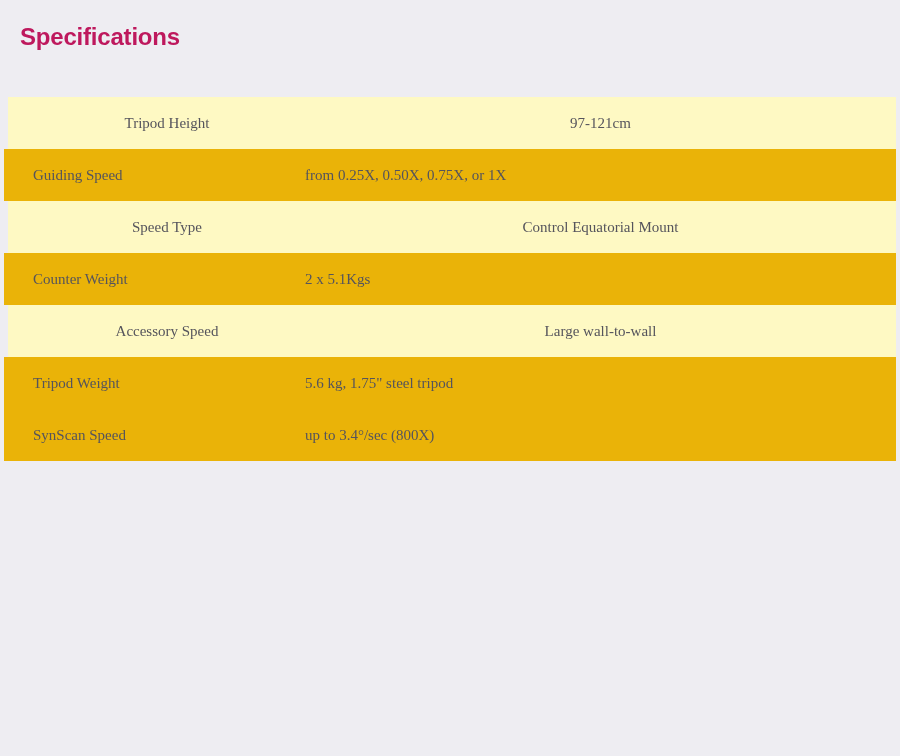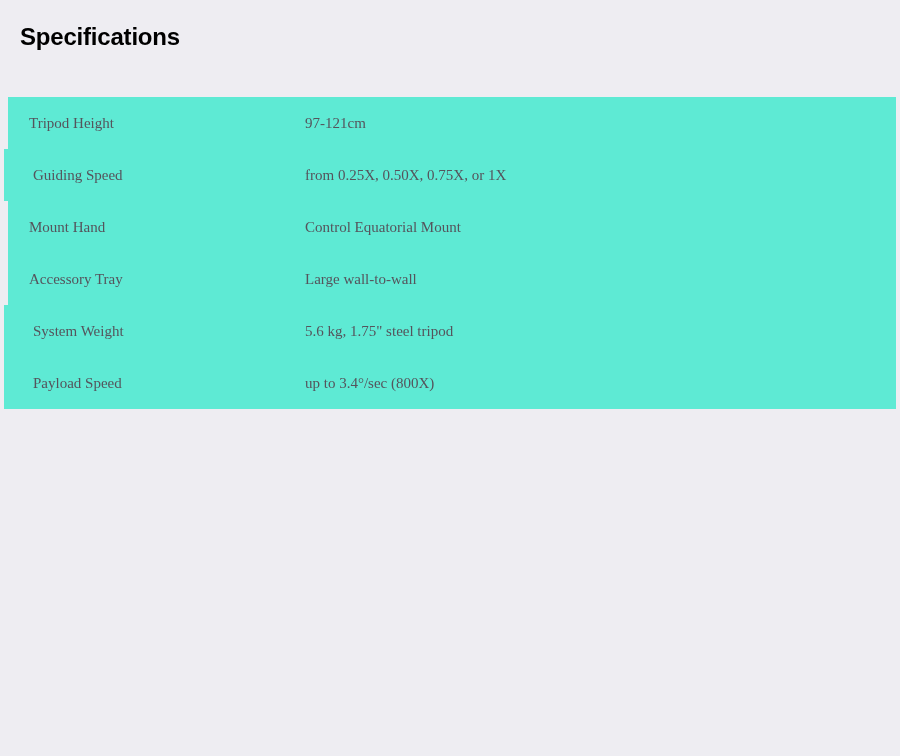--- a/index.html
+++ b/index.html
@@ -22,40 +22,41 @@
     box-sizing: border-box;
   }
 
   .spec-heading {
     margin: 0;
     padding: 22px 0 0 20px;
     font-family: "Liberation Sans", "DejaVu Sans", sans-serif;
     font-size: 24px;
     font-weight: bold;
     line-height: 30px;
-    color: #000000;
+    color: #be185d;
     letter-spacing: -0.2px;
   }
 
   .spec-table {
     margin-top: 45px;
     width: 100%;
     border-collapse: collapse;
   }
 
   .spec-row {
     height: 52px;
   }
 
   
   .spec-row.row-light {
-    background: #5eead4;
+    background: #fef9c3;
+    text-align: center;
   }
   .spec-row.row-dark {
-    background: #5eead4;
+    background: #eab308;
   }
 
   .spec-cell {
     padding: 0;
     vertical-align: middle;
     font-size: 15px;
     line-height: 20px;
     color: #55545c;
     font-family: "Liberation Serif", "DejaVu Serif", serif;
     font-weight: normal;
@@ -88,31 +89,35 @@
     <tbody>
         <tr class="spec-row row-light">
           <td class="spec-cell spec-cell-label">Tripod Height</td>
           <td class="spec-cell spec-cell-value">97-121cm</td>
         </tr>
         <tr class="spec-row row-dark">
           <td class="spec-cell spec-cell-label">Guiding Speed</td>
           <td class="spec-cell spec-cell-value">from 0.25X, 0.50X, 0.75X, or 1X</td>
         </tr>
         <tr class="spec-row row-light">
-          <td class="spec-cell spec-cell-label">Mount Hand</td>
+          <td class="spec-cell spec-cell-label">Speed Type</td>
           <td class="spec-cell spec-cell-value">Control Equatorial Mount</td>
         </tr>
+        <tr class="spec-row row-dark">
+          <td class="spec-cell spec-cell-label">Counter Weight</td>
+          <td class="spec-cell spec-cell-value">2 x 5.1Kgs</td>
+        </tr>
         <tr class="spec-row row-light">
-          <td class="spec-cell spec-cell-label">Accessory Tray</td>
+          <td class="spec-cell spec-cell-label">Accessory Speed</td>
           <td class="spec-cell spec-cell-value">Large wall-to-wall</td>
         </tr>
         <tr class="spec-row row-dark">
-          <td class="spec-cell spec-cell-label">System Weight</td>
+          <td class="spec-cell spec-cell-label">Tripod Weight</td>
           <td class="spec-cell spec-cell-value">5.6 kg, 1.75" steel tripod</td>
         </tr>
         <tr class="spec-row row-dark">
-          <td class="spec-cell spec-cell-label">Payload Speed</td>
+          <td class="spec-cell spec-cell-label">SynScan Speed</td>
           <td class="spec-cell spec-cell-value">up to 3.4°/sec (800X)</td>
         </tr>
       </tbody>
   </table>
 
 </div>
 
 </body></html>

